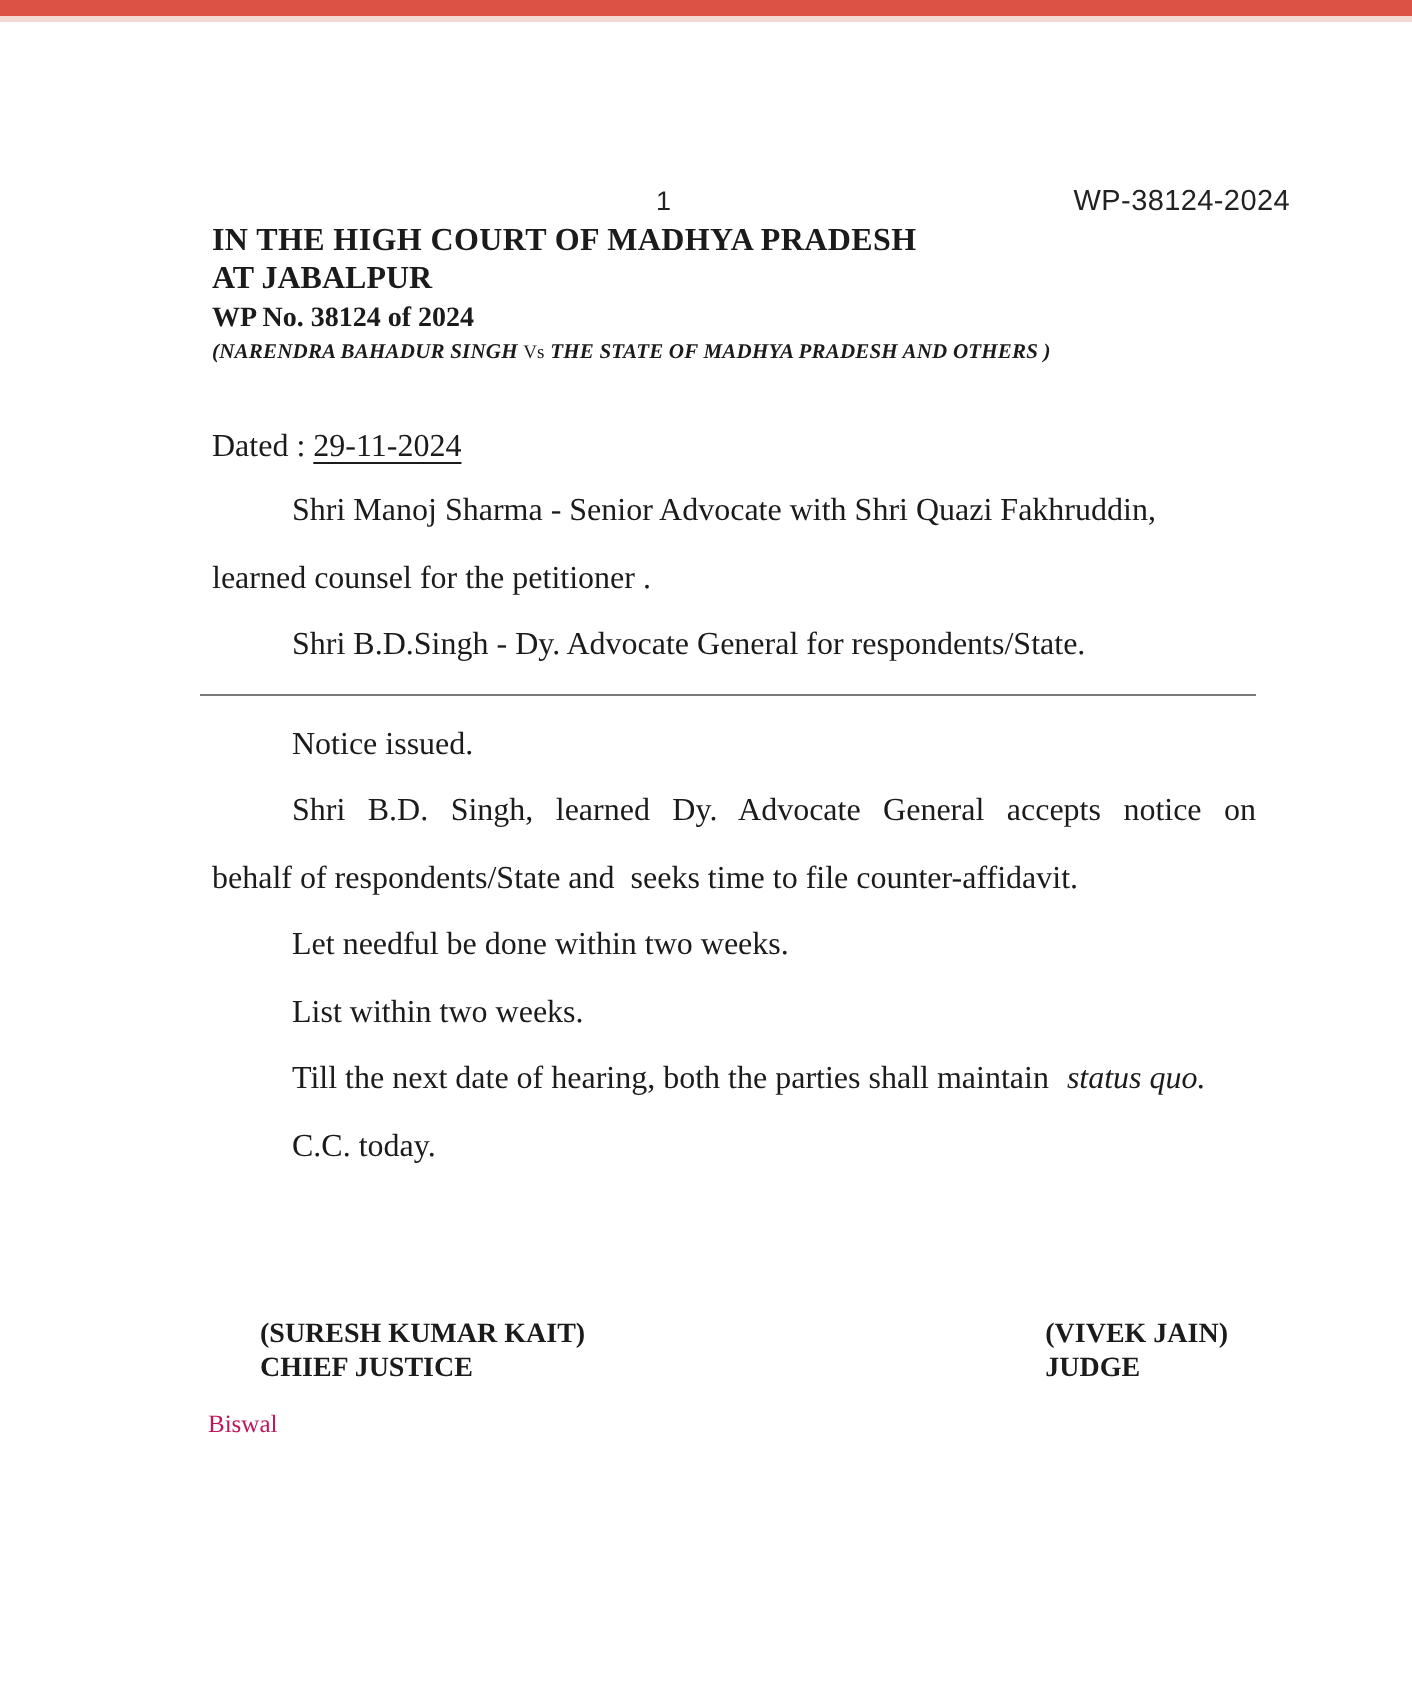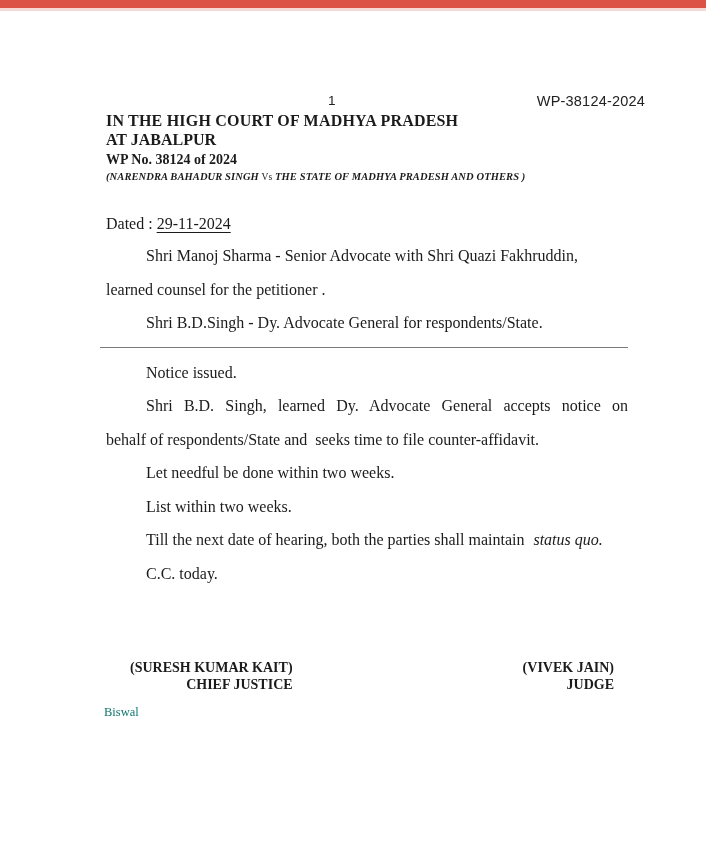--- a/index.html
+++ b/index.html
@@ -49,25 +49,25 @@
     border: none;
     border-top: 1px solid #7a7a7a;
     margin: 7px 0 8px -6px;
   }
   
   .sig-row {
     margin-top: 69px;
     display: flex;
     justify-content: space-between;
   }
-  .sig-block { text-align: right; font-weight: bold; font-size: 14px; line-height: 17px; }
+  .sig-block { text-align: left; font-weight: bold; font-size: 14px; line-height: 17px; }
   .sig-left { margin-left: 24px; }
   .sig-right { margin-right: 14px; }
   
-  .foot-note { margin-top: 12px; margin-left: -2px; font-size: 12.5px; line-height: 15px; color: #0f766e; }
+  .foot-note { margin-top: 12px; margin-left: -2px; font-size: 12.5px; line-height: 15px; color: #be185d; }
 </style>
 </head>
 <body>
 
 <div class="page">
   <div class="top-bar" style="background: rgb(220, 82, 68);"></div>
   <div class="top-bar-fade"></div>
 
   <div class="doc">
 

